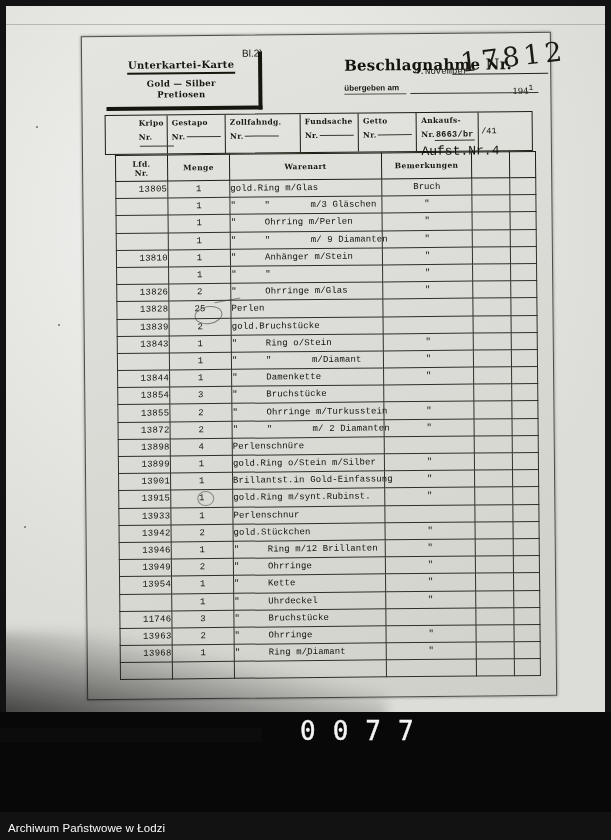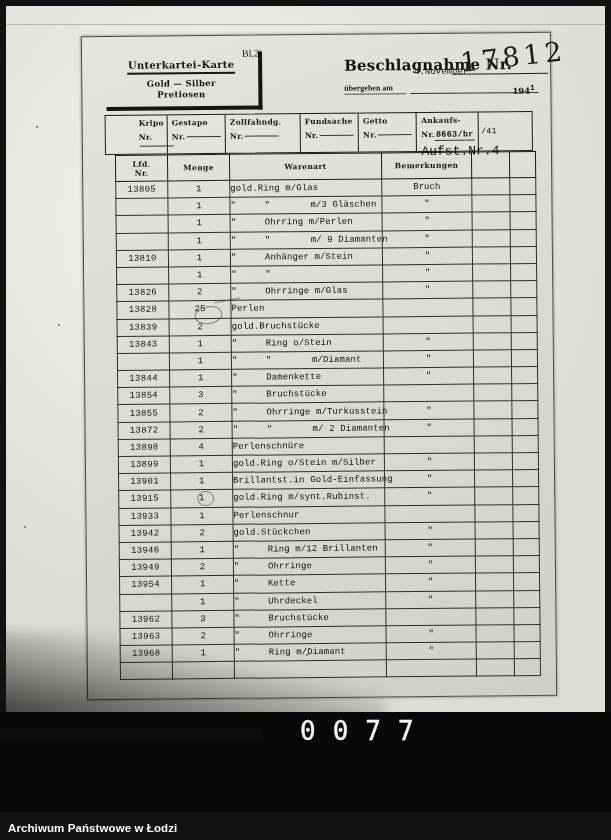--- a/index.html
+++ b/index.html
@@ -99,21 +99,21 @@
     border-bottom: 2px solid #17170f;
     display: inline-block;
     padding: 0 1px 1px 1px;
     line-height: 12px;
   }
   .t2 { font-size: 8.5px; line-height: 12px; margin-top: 3px; }
   .t3 { font-size: 8.5px; line-height: 11px; }
   .blnote {
     position: absolute;
     left: 150px; top: 0px;
-    font-family: Liberation Serif, serif;
+    font-family: Liberation Sans, sans-serif;
     font-size: 10px;
     color: #18180f;
   }
   .seiz {
     position: absolute;
     left: 252px; top: 10px;
     font-family: "DejaVu Serif", serif;
     font-weight: bold;
     font-size: 15px;
     color: #14140d;
@@ -130,37 +130,37 @@
   }
   .numrule {
     position: absolute;
     left: 360px; top: 28px;
     width: 96px; height: 0;
     border-bottom: 1.5px solid #22221a;
   }
   .uebergeben {
     position: absolute;
     left: 252px; top: 37px;
-    font-family: Liberation Serif, serif;
+    font-family: Liberation Sans, sans-serif;
     font-weight: bold;
     font-size: 8px;
     color: #17170f;
   }
   .datum {
     position: absolute;
     left: 322px; top: 21px;
     font-family: "Liberation Mono", monospace;
     font-size: 9px;
     color: #16160e;
   }
   .jahr {
     position: absolute;
     left: 420px; top: 38px;
     font-family: "DejaVu Serif", serif;
-    font-weight: bold;
+    font-weight: normal;
     font-size: 8.5px;
     color: #16160e;
   }
   .jahr sup { font-family: "Liberation Mono", monospace; font-size: 8px; }
   .dateline {
     position: absolute;
     left: 318px; top: 47px;
     width: 128px; height: 0;
     border-bottom: 1px solid #33332a;
   }
@@ -273,21 +273,21 @@
 
   table.ledger tbody td {
     height: 17.2px;
     font-family: "Liberation Mono", monospace;
     font-size: 9px;
     color: #13130c;
     vertical-align: middle;
     white-space: nowrap;
     overflow: visible;
   }
-  td.lfd   { text-align: center; padding-left: 5px; letter-spacing: .3px; }
+  td.lfd   { text-align: right; padding-left: 5px; letter-spacing: .3px; }
   td.menge { text-align: center; }
   td.ware  { text-align: left; padding-left: 5px; letter-spacing: .1px; }
   td.bem   { text-align: center; }
   td.blank { }
 
   
   .ind0 { padding-left: 5px; }
   .ind1 { padding-left: 22px; }
   .ind2 { padding-left: 22px; }
   .dit  { display: inline-block; width: 34px; }
@@ -338,21 +338,21 @@
     font-family: "DejaVu Sans Mono", monospace;
     font-size: 26px;
     letter-spacing: 17px;
     color: #f4f4f4;
     -webkit-text-stroke: 0.4px #f4f4f4;
   }
   #caption {
     position: absolute;
     left: 8px; bottom: 6px;
     font-family: "Liberation Sans", sans-serif;
-    font-weight: bold;
+    font-weight: normal;
     font-size: 11.5px;
     color: #fafafa;
     letter-spacing: .1px;
   }
   .speck { position: absolute; background: #6d6d68; border-radius: 50%; }
 </style>
 </head>
 <body>
 
 <div id="film">
@@ -637,21 +637,21 @@
               </tr>
               <tr>
                 <td class="lfd"></td>
                 <td class="menge">1</td>
                 <td class="ware ind1"><span class="dit">"</span>Uhrdeckel</td>
                 <td class="bem bemdit">"</td>
                 <td class="blank"></td>
                 <td class="blank"></td>
               </tr>
               <tr>
-                <td class="lfd">13962</td>
+                <td class="lfd">11746</td>
                 <td class="menge">3</td>
                 <td class="ware ind1"><span class="dit">"</span>Bruchstücke</td>
                 <td class="bem bemdit"></td>
                 <td class="blank"></td>
                 <td class="blank"></td>
               </tr>
               <tr>
                 <td class="lfd">13963</td>
                 <td class="menge">2</td>
                 <td class="ware ind1"><span class="dit">"</span>Ohrringe</td>

